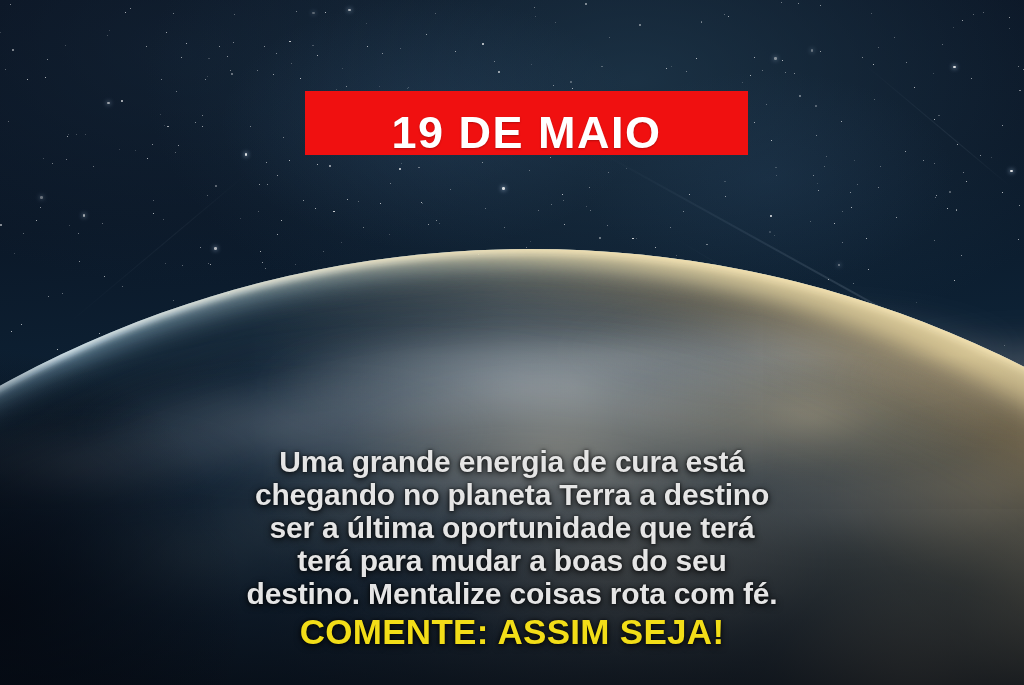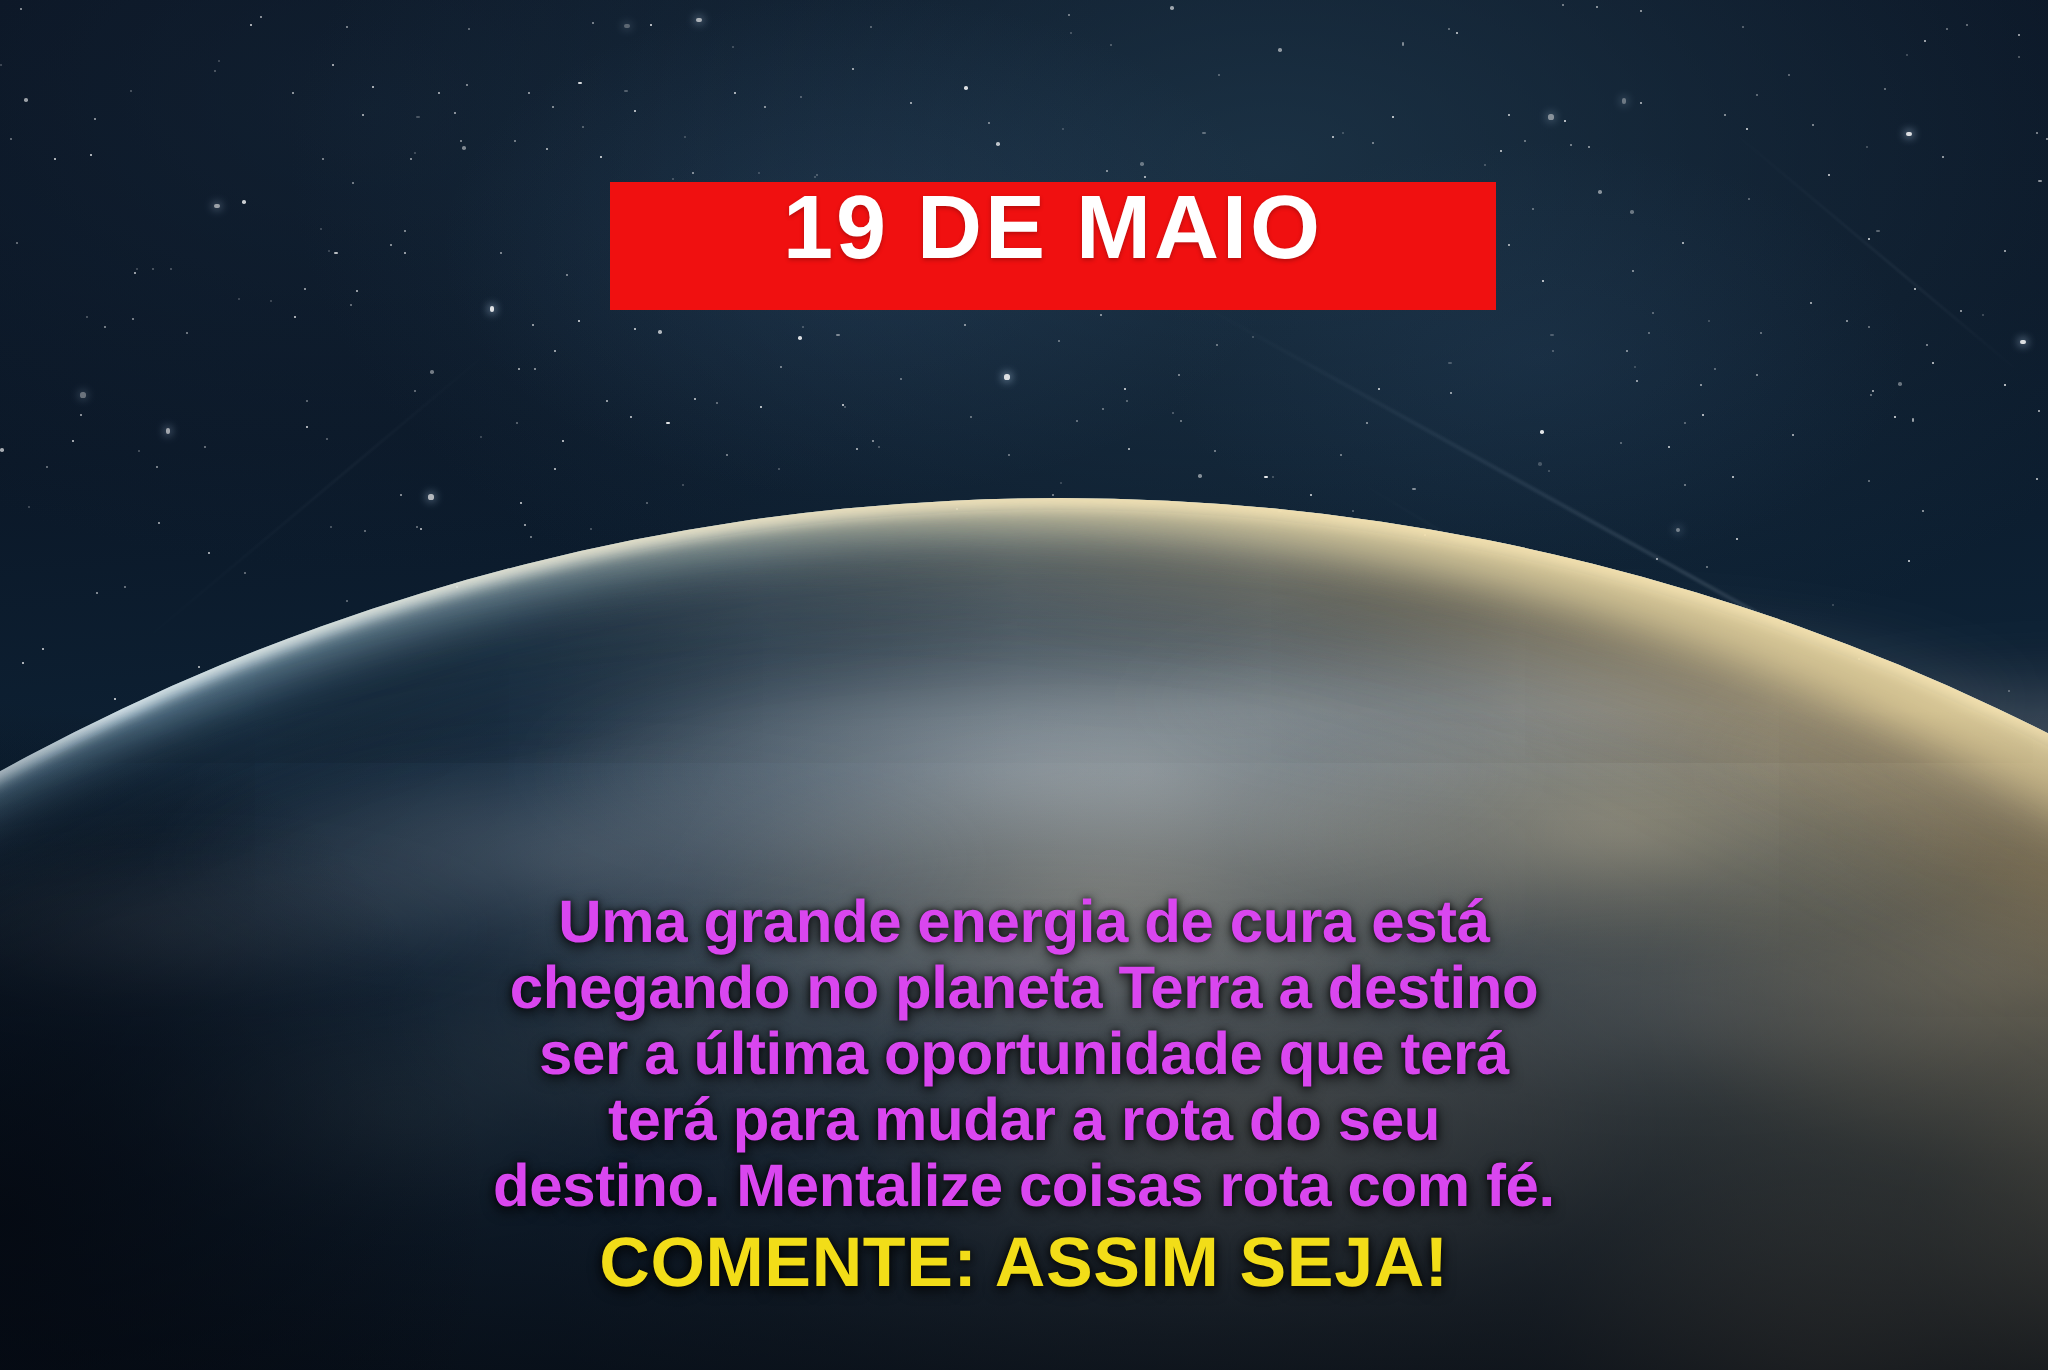--- a/index.html
+++ b/index.html
@@ -127,21 +127,21 @@
     z-index: 20;
   }
 
   .date-banner {
     position: absolute;
     left: 305px;
     top: 91px;
     width: 443px;
     height: 64px;
     display: flex;
-    align-items: flex-start;
+    align-items: flex-end;
     justify-content: center;
   }
   .date-banner-text {
     color: #ffffff;
     font-size: 45px;
     font-weight: bold;
     letter-spacing: 1.5px;
     line-height: 1;
     white-space: nowrap;
     text-shadow: 0 1px 2px rgba(0,0,0,0.25);
@@ -161,21 +161,21 @@
     text-shadow: 0 2px 6px rgba(0,0,0,0.75), 0 0 2px rgba(0,0,0,0.6);
   }
   .headline div { white-space: nowrap; }
 
   .body-text {
     position: absolute;
     left: 0;
     right: 0;
     top: 445px;
     text-align: center;
-    color: #d946ef;
+    color: #e5e5e5;
     font-size: 30px;
     font-weight: bold;
     line-height: 1.10;
     letter-spacing: -0.2px;
     text-shadow: 0 2px 7px rgba(0,0,0,0.85), 0 0 3px rgba(0,0,0,0.7);
   }
   .body-text div { white-space: nowrap; }
 
   .cta {
     position: absolute;
@@ -649,21 +649,21 @@
 
     <div class="date-banner" style="background:#f01010;">
       <span class="date-banner-text">19 DE MAIO</span>
     </div>
 
 
     <div class="body-text">
       <div>Uma grande energia de cura está</div>
       <div>chegando no planeta Terra a destino</div>
       <div>ser a última oportunidade que terá</div>
-      <div>terá para mudar a rota do seu</div>
+      <div>terá para mudar a boas do seu</div>
       <div>destino. Mentalize coisas rota com fé.</div>
     </div>
 
     <div class="cta">
       <span>COMENTE: ASSIM SEJA!</span>
     </div>
 
   </div>
 </div>
 

